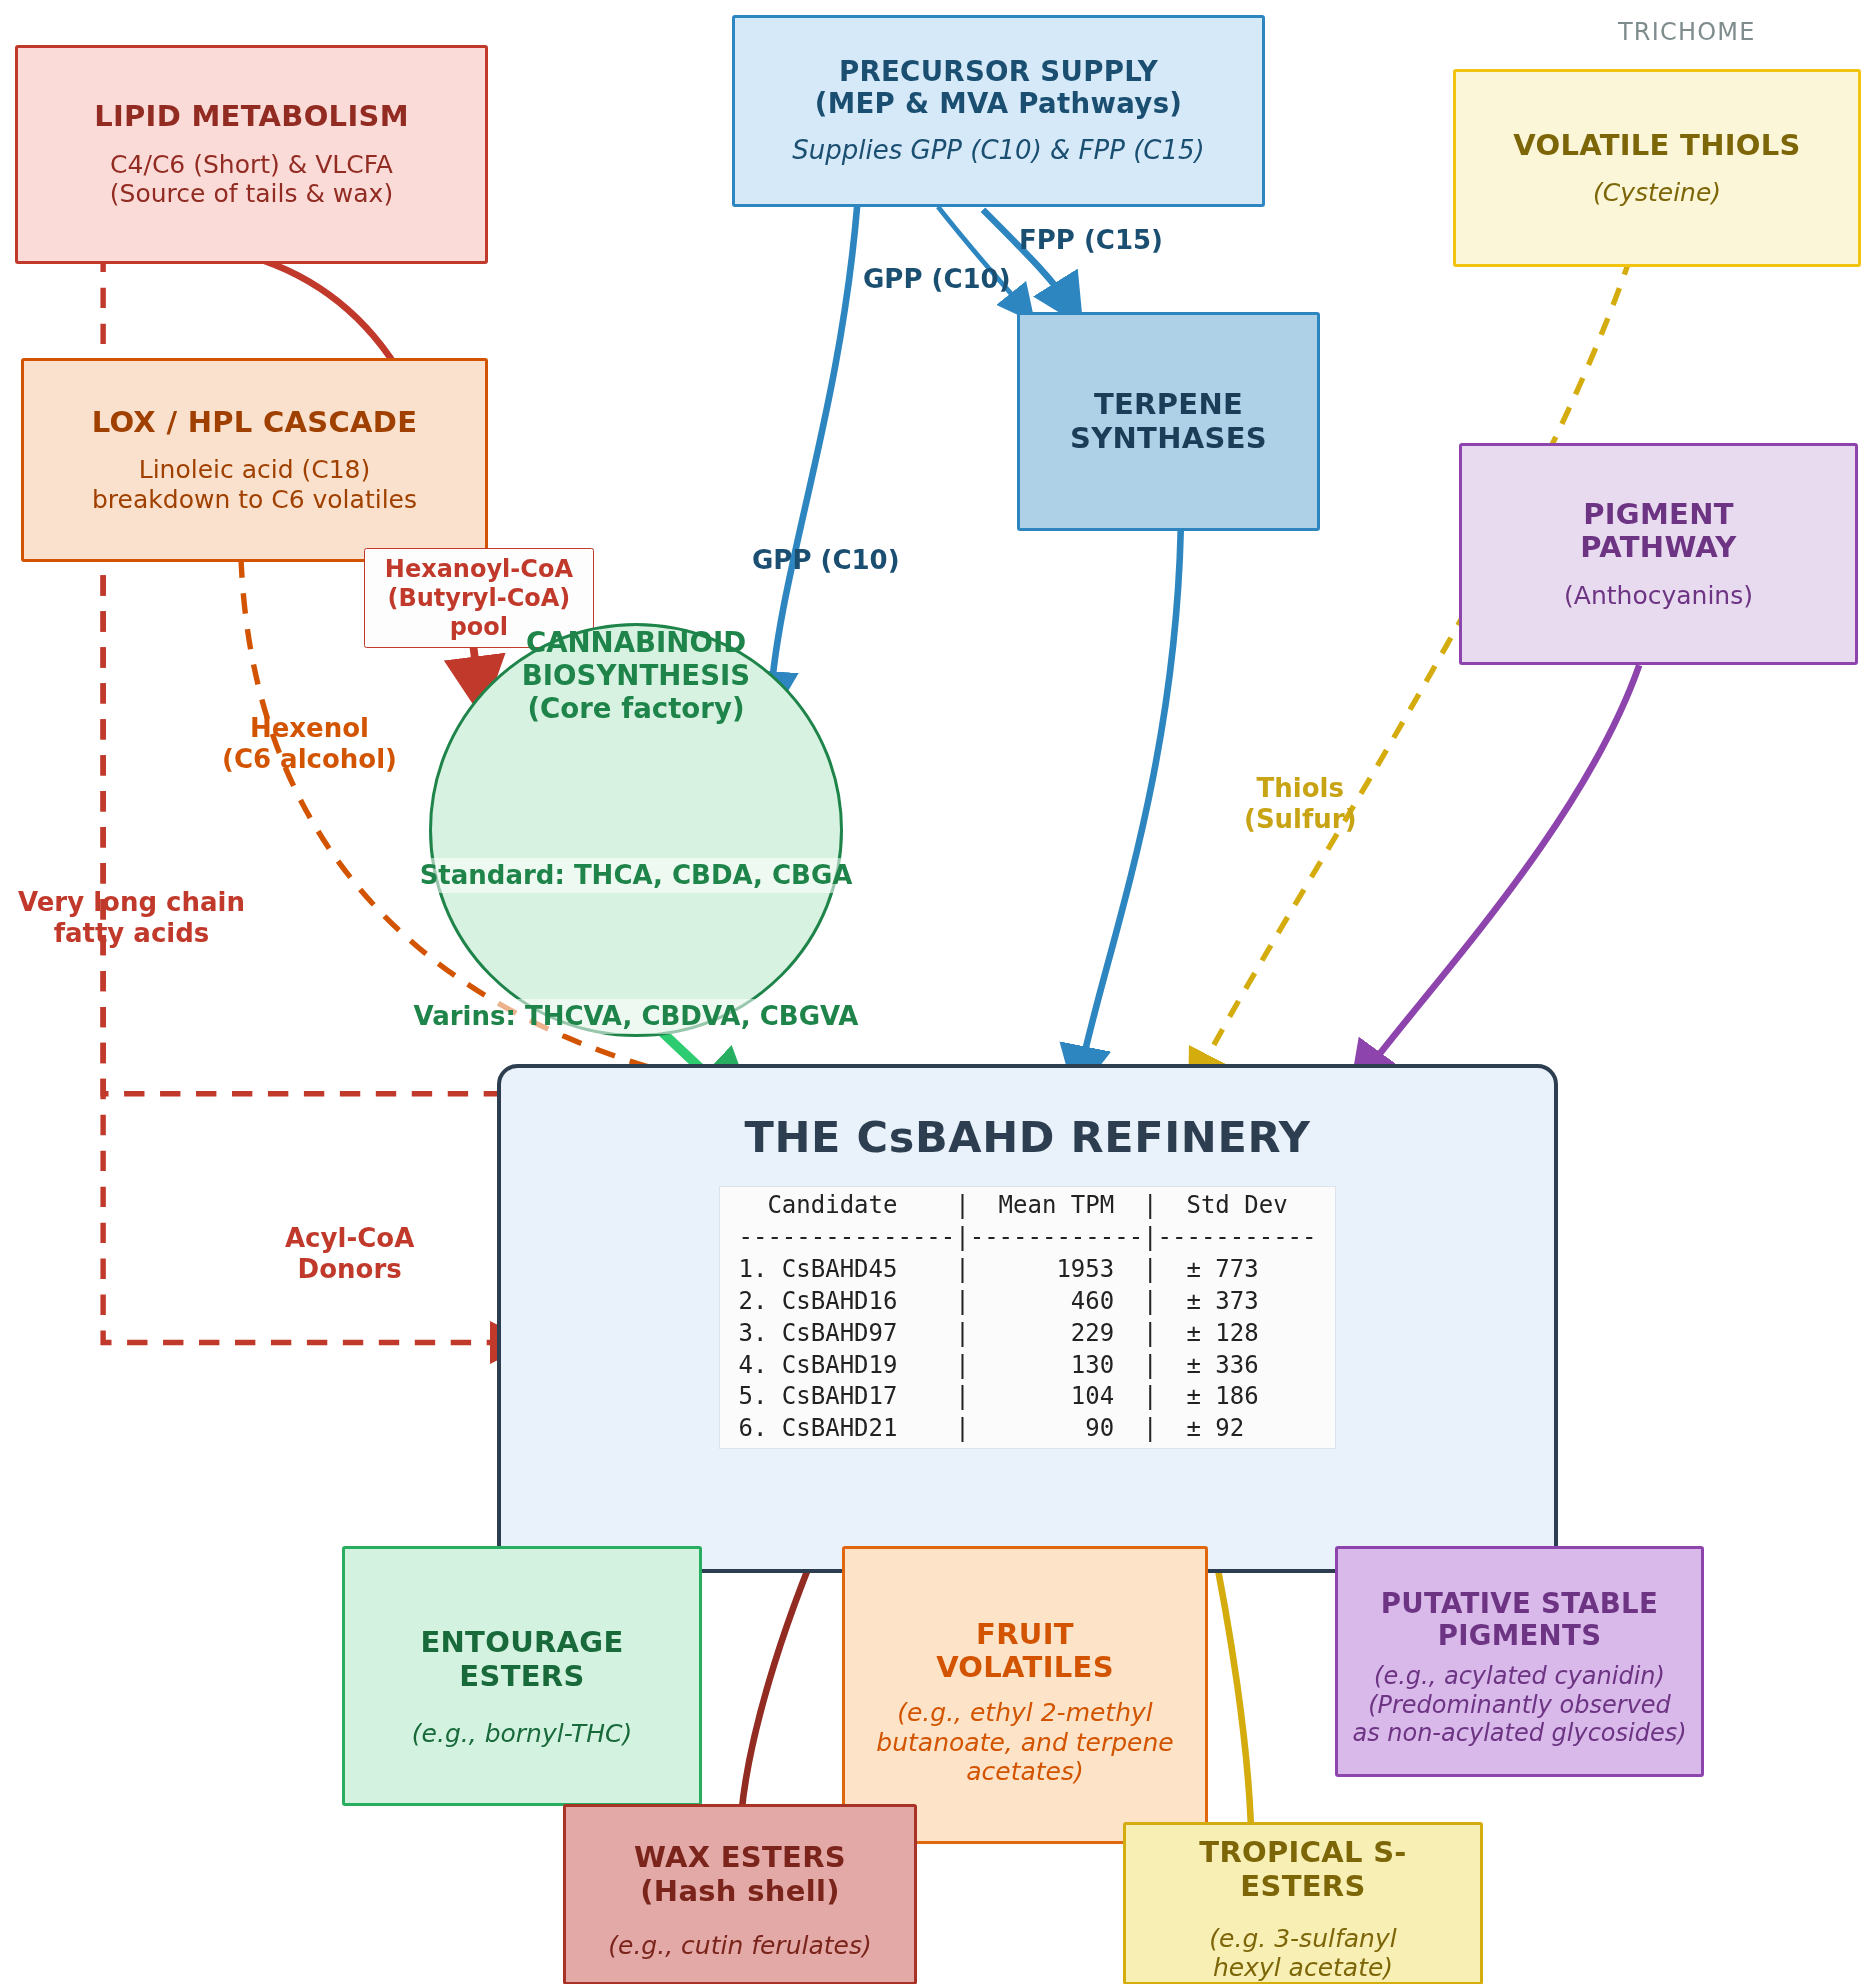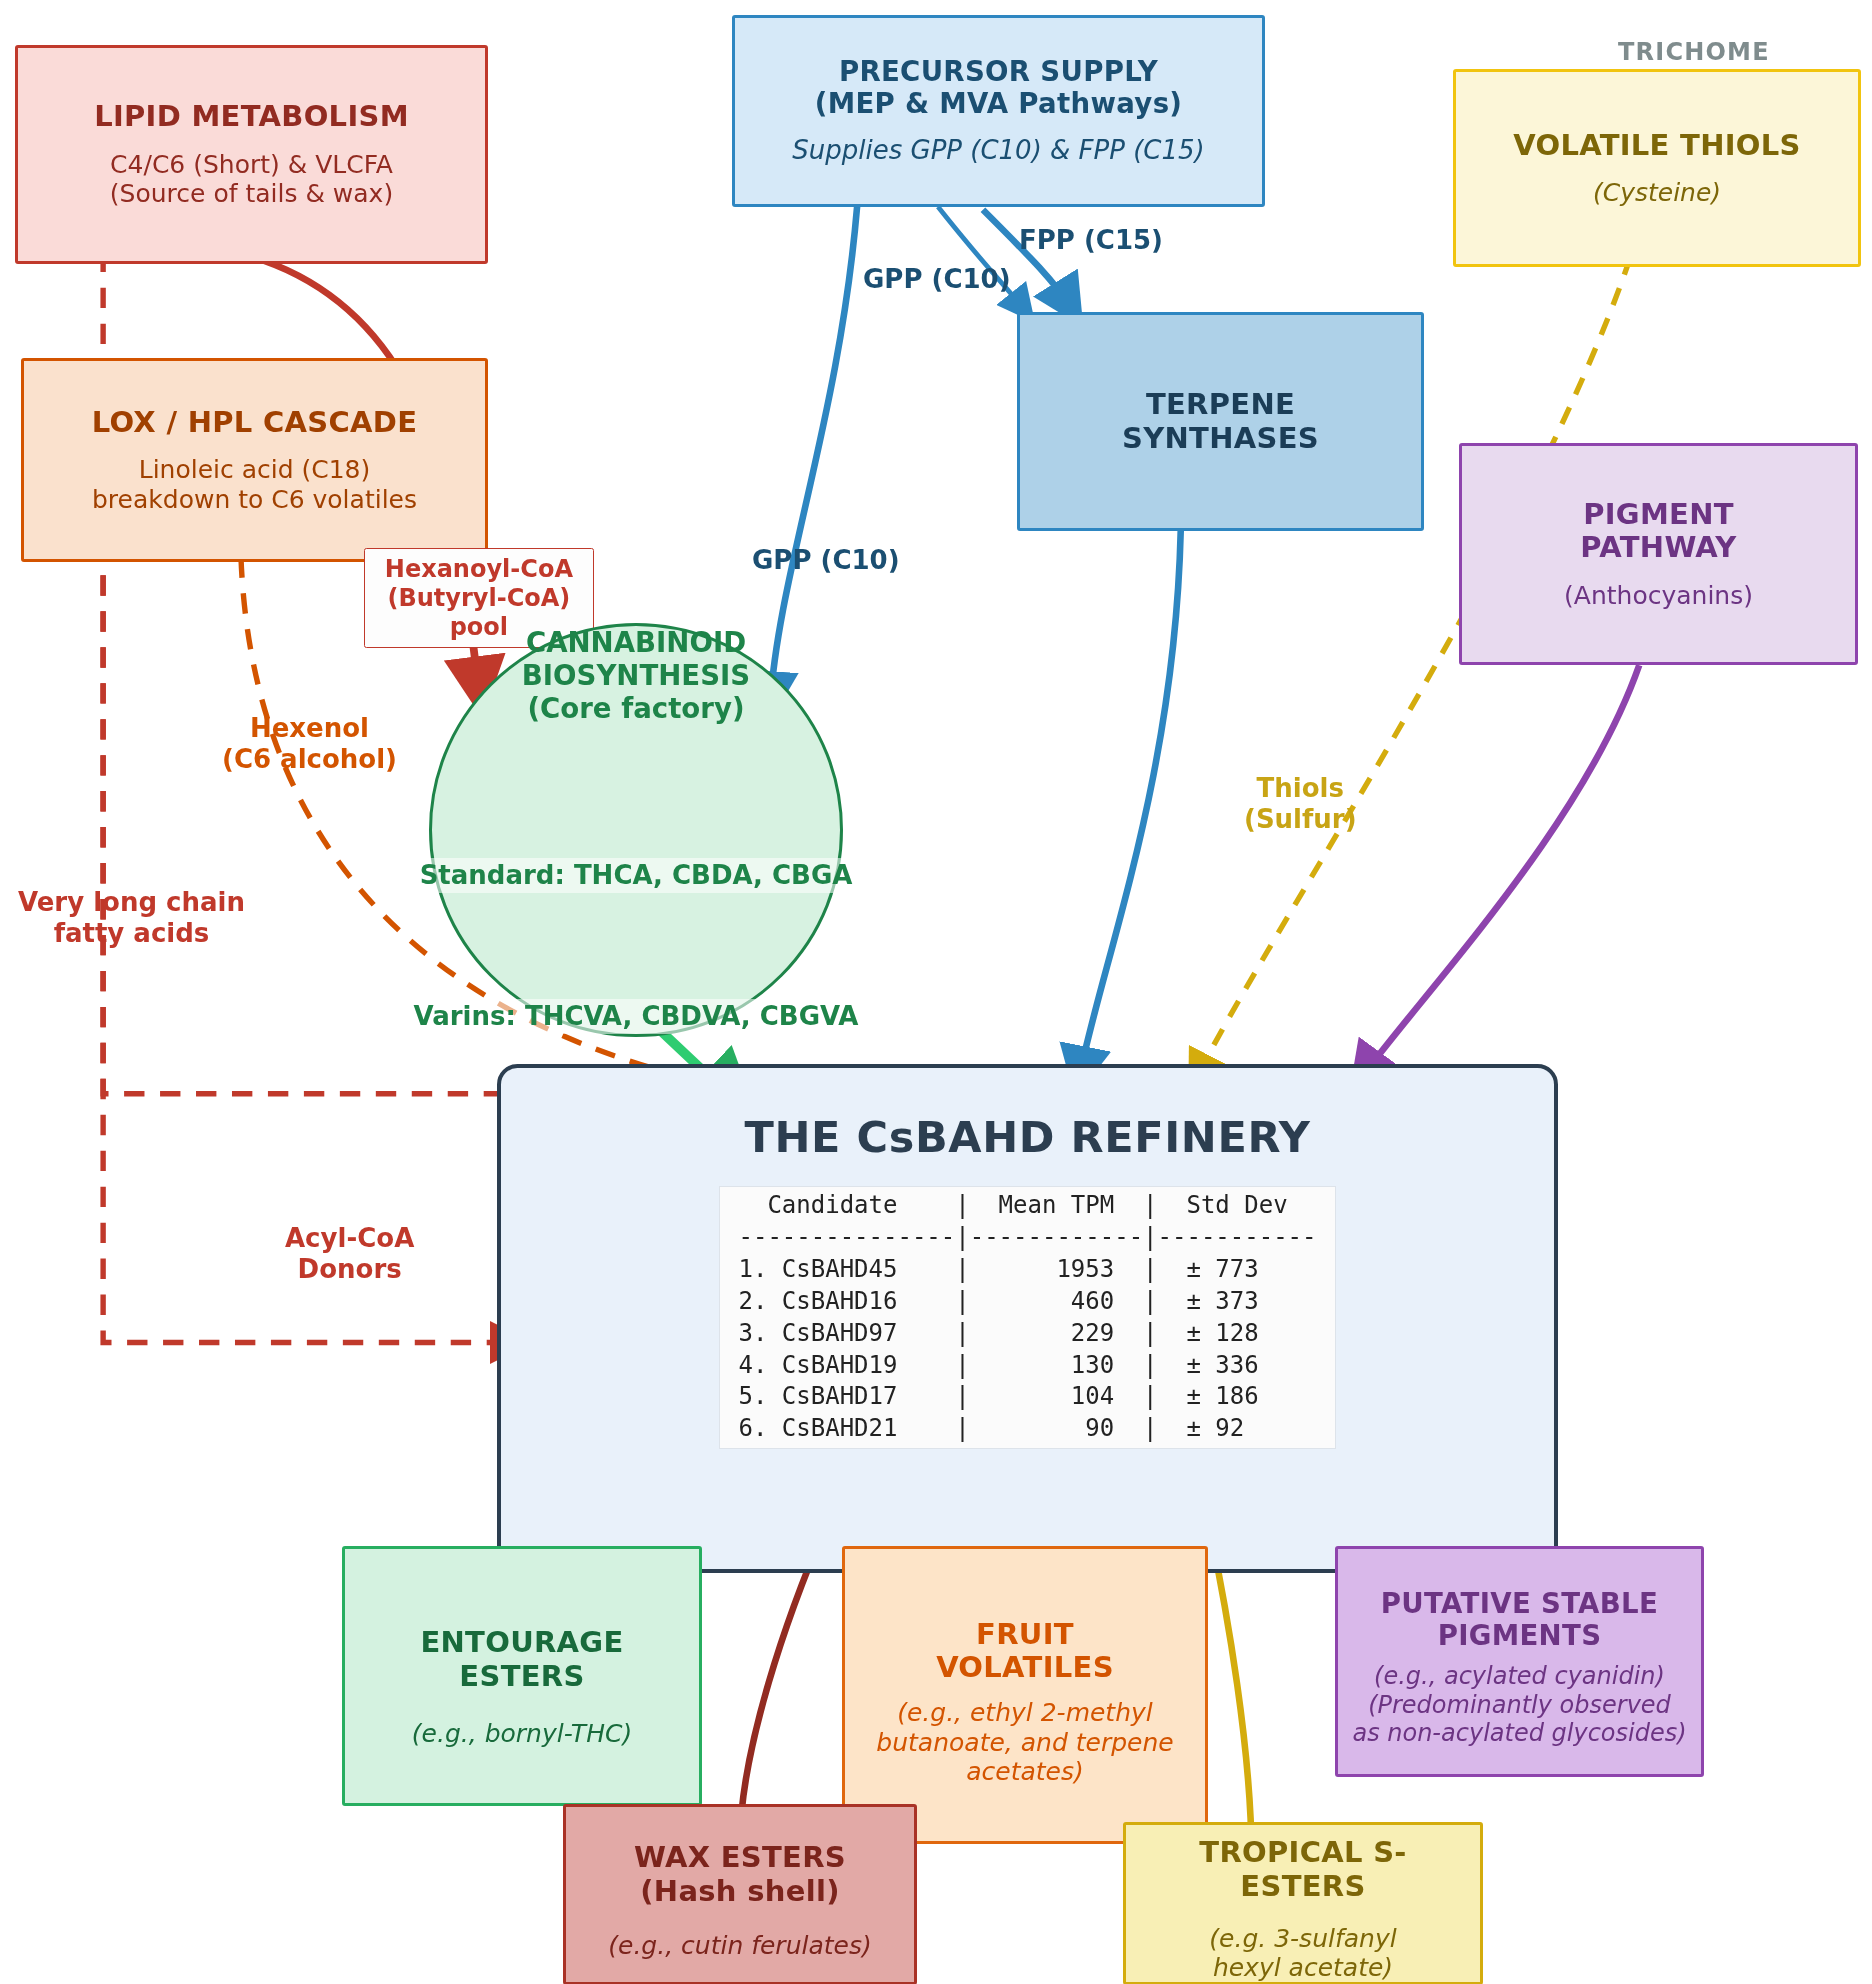--- a/index.html
+++ b/index.html
@@ -110,24 +110,23 @@
   
   .edge-label {
     position:absolute;
     font-weight:bold;
     line-height:1.18;
     text-align:center;
     white-space:pre;
   }
   .plain-label {
     position:absolute;
-    font-weight:bold;
+    font-weight:normal;
     letter-spacing:1.2px;
     white-space:pre;
-    margin-top:20px;
   }
 </style>
 </head>
 <body>
 
 <div id="stage">
 
   <svg class="edges" viewBox="0 0 3125 3312">
     <defs>
       <marker id="ah-red" markerWidth="8" markerHeight="8" refX="5" refY="4" orient="auto">
@@ -204,21 +203,21 @@
     <div class="sub" style="font-size:25px; white-space:pre-line;">Linoleic acid (C18)
 breakdown to C6 volatiles</div>
   </div>
 
   <div class="node n-precursor" style="left:732px; top:15px; width:533px; height:192px;">
     <div class="title" style="font-size:27.6px; white-space:pre-line;">PRECURSOR SUPPLY
 (MEP &amp; MVA Pathways)</div>
     <div class="sub italic" style="font-size:26px;">Supplies GPP (C10) &amp; FPP (C15)</div>
   </div>
 
-  <div class="node n-terpene" style="left:1017px; top:312px; width:407px; height:219px;">
+  <div class="node n-terpene" style="left:1017px; top:312px; width:303px; height:219px;">
     <div class="title" style="font-size:29px; white-space:pre-line;">TERPENE
 SYNTHASES</div>
   </div>
 
   <div class="node n-pigment" style="left:1459px; top:443px; width:399px; height:222px;">
     <div class="title" style="font-size:29px; white-space:pre-line;">PIGMENT
 PATHWAY</div>
     <div class="sub" style="font-size:25px;">(Anthocyanins)</div>
   </div>
 

